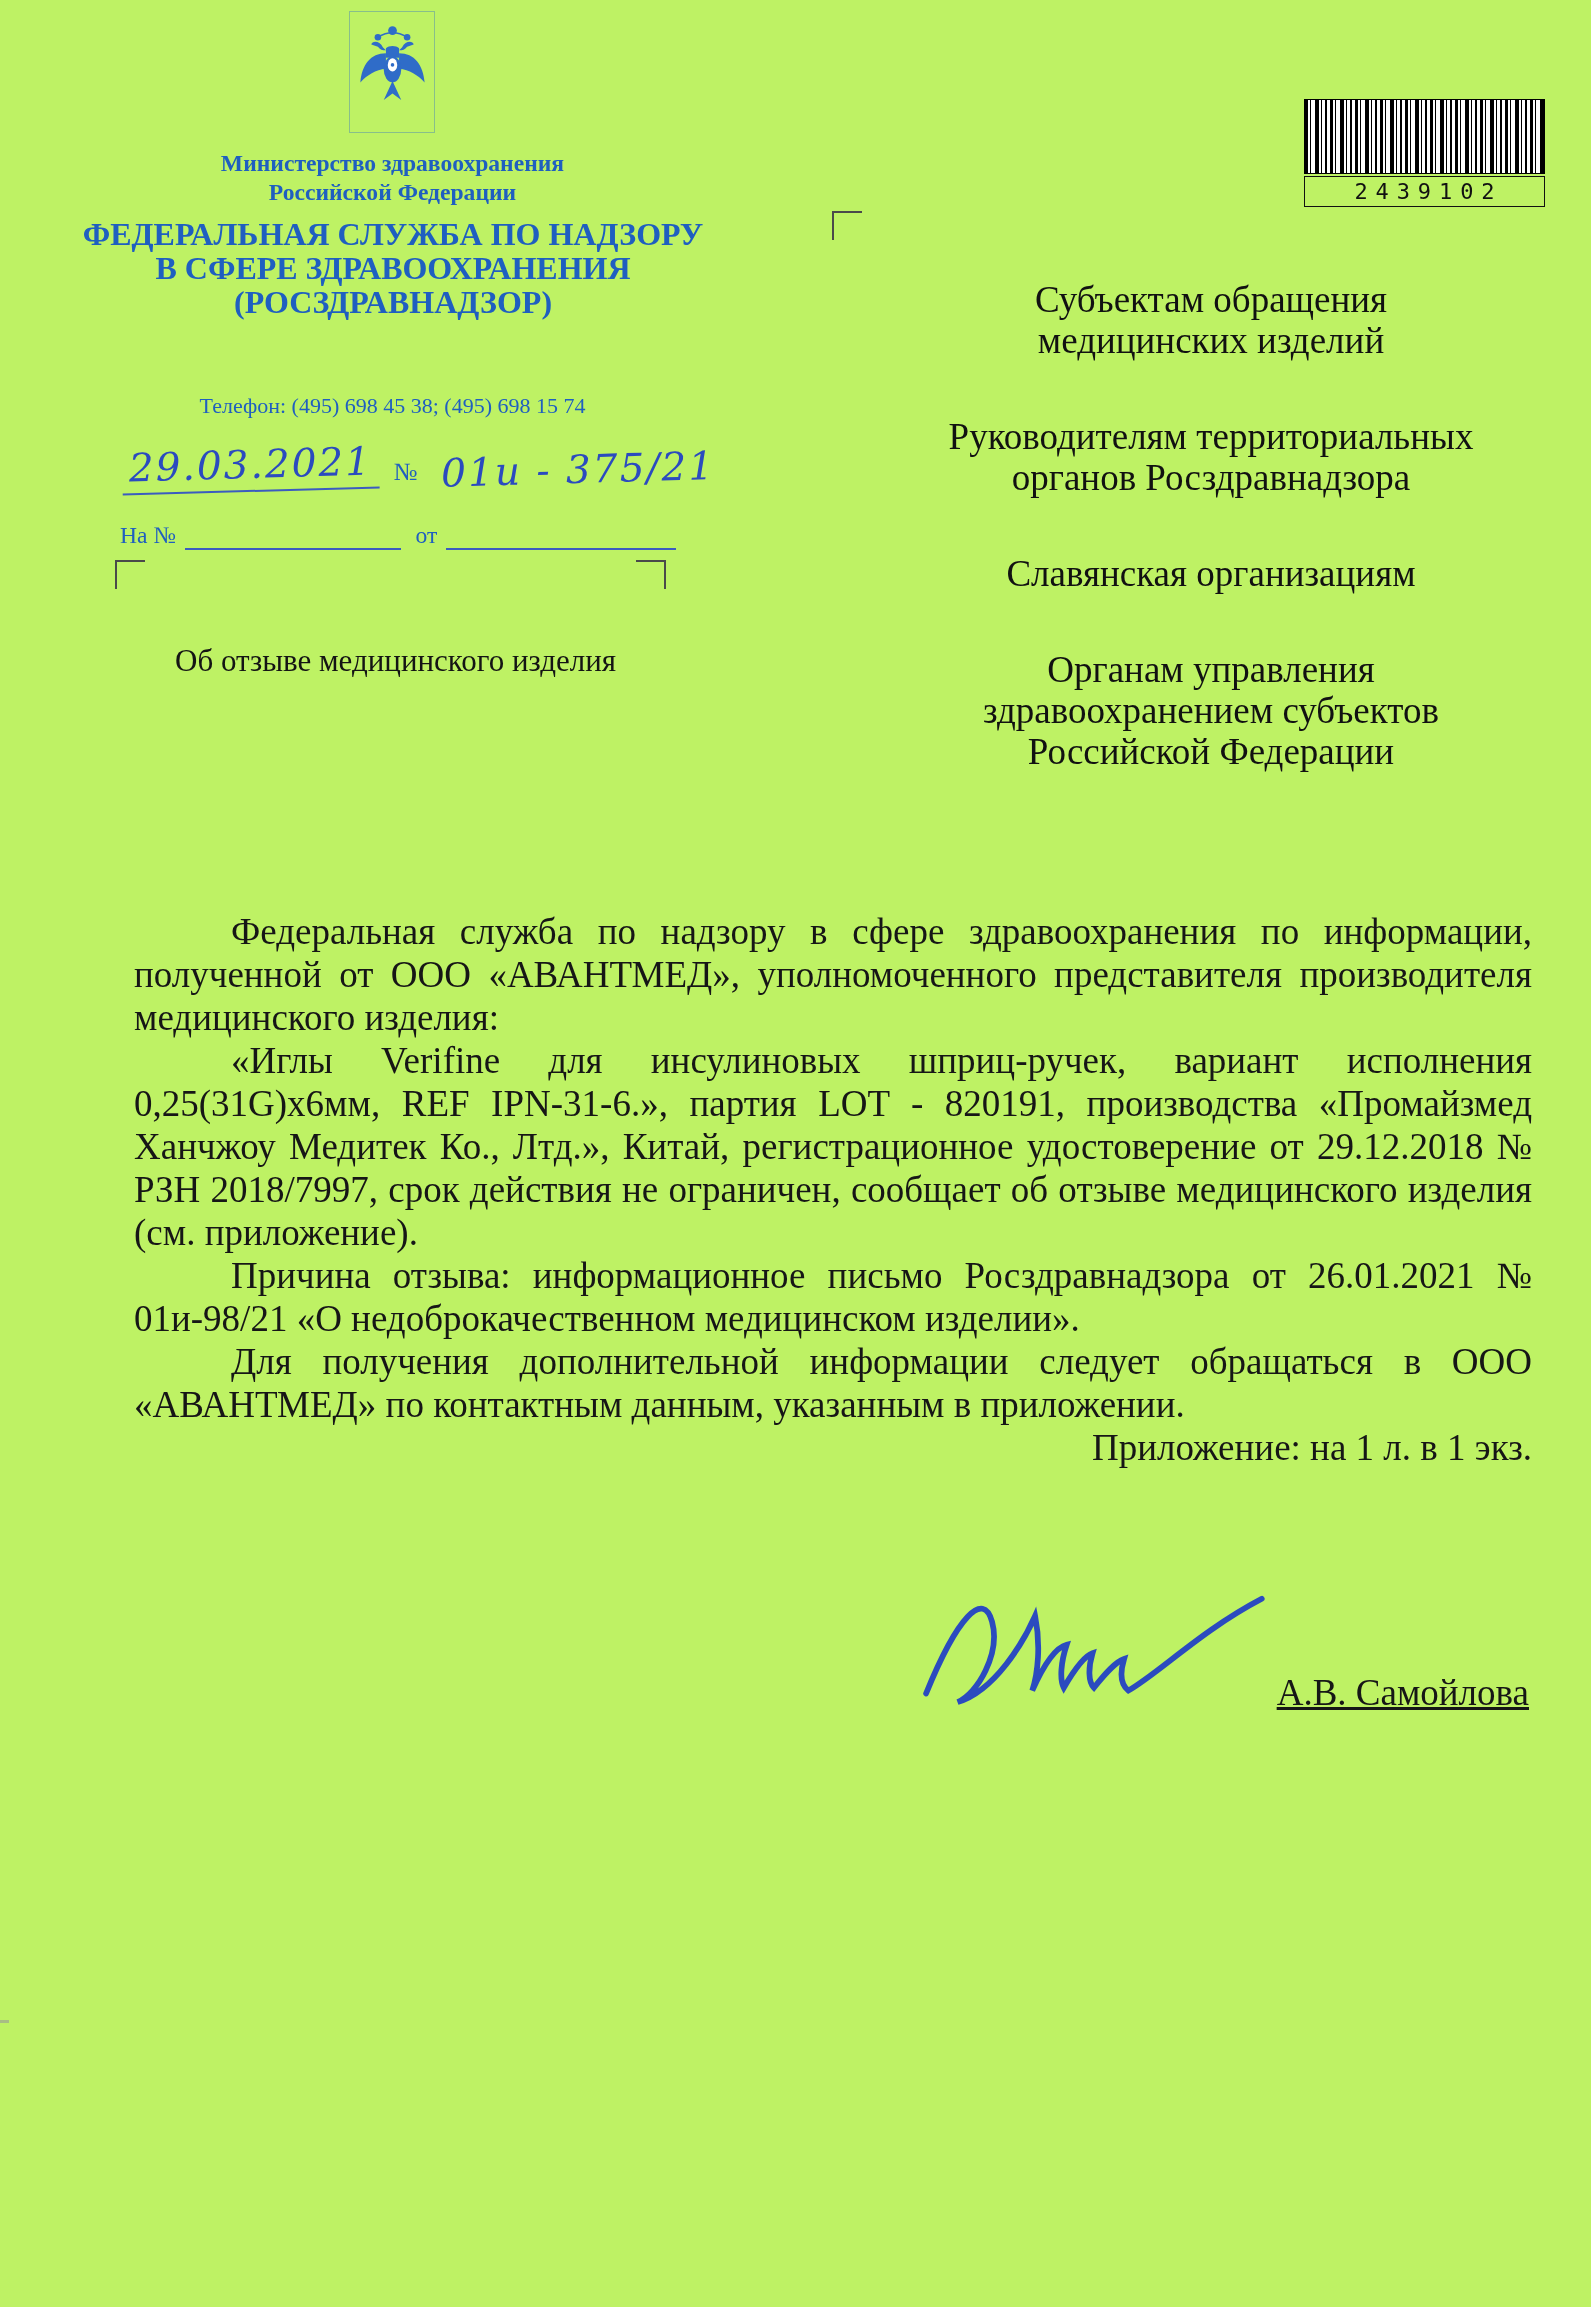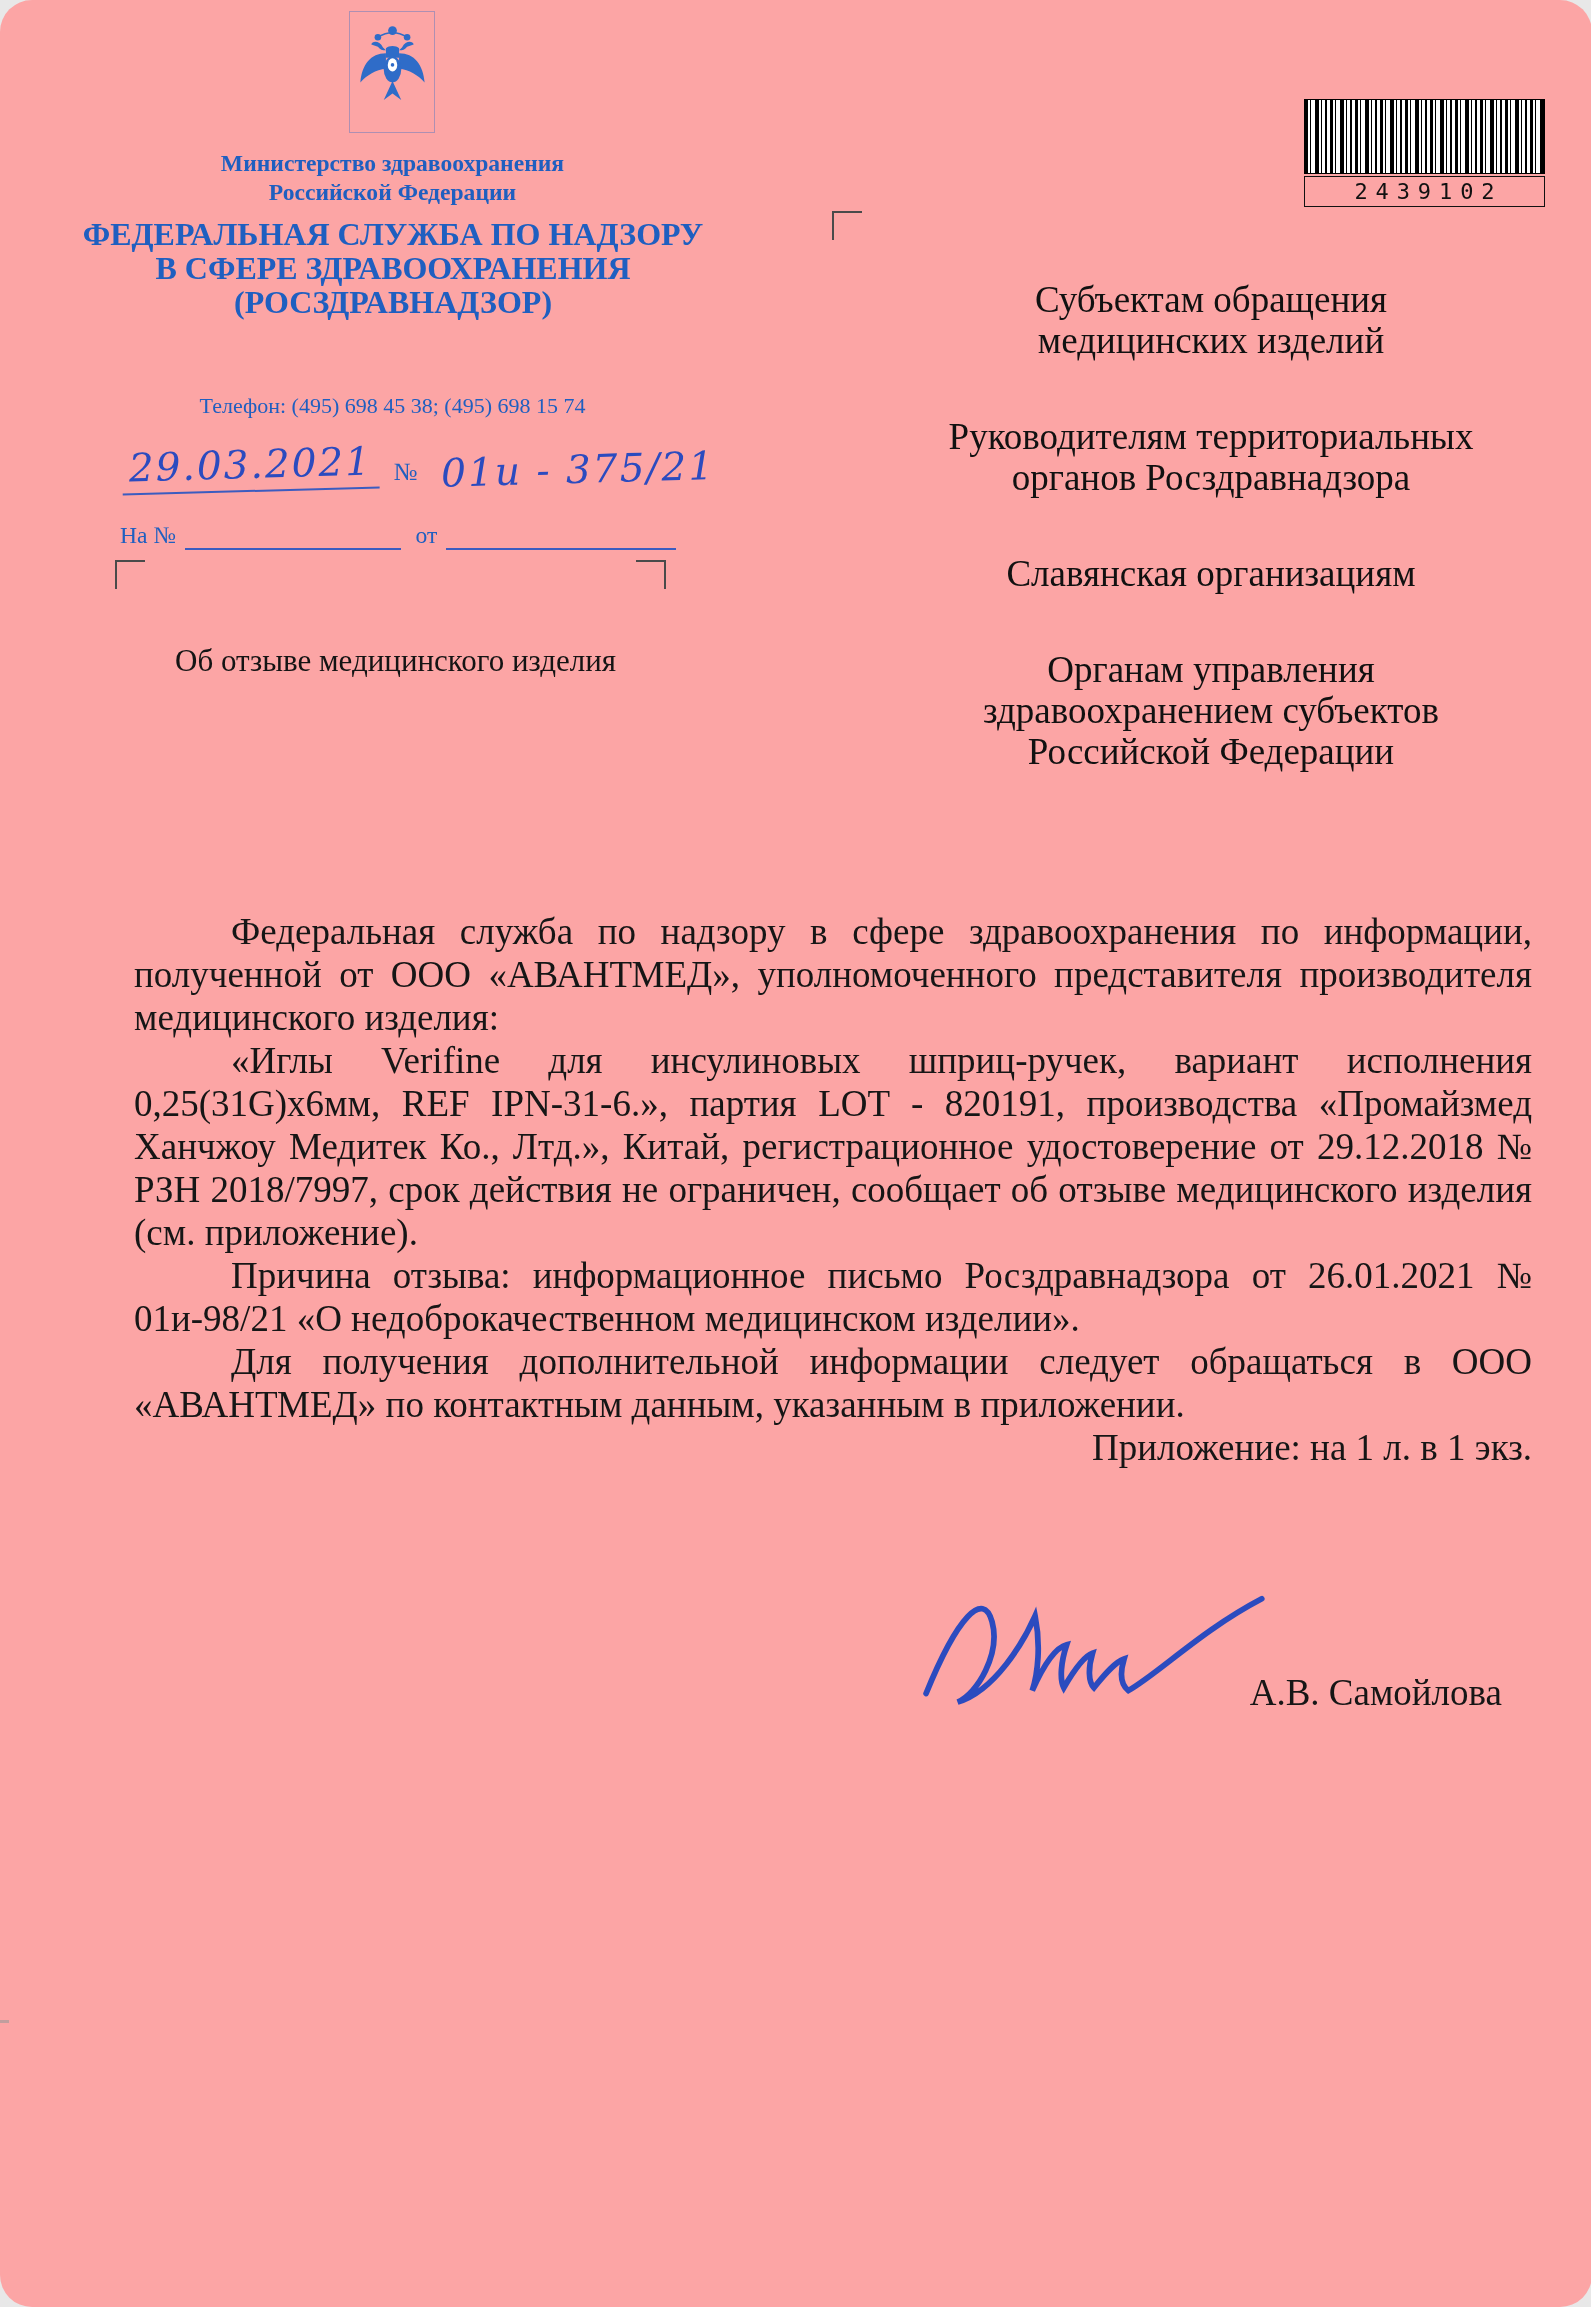--- a/index.html
+++ b/index.html
@@ -1,24 +1,23 @@
 <!DOCTYPE html>
 <html style="font-size:10.5px"><head>
 <meta charset="utf-8">
 <style>
   html,body{margin:0;padding:0;background:#e8e8e8;}
   .page{
     position:relative;
     width:1592px;height:2307px;
-    background:#fca5a5;
+    background:#bef264;
     font-family:"Liberation Serif", serif;
     color:#141414;
     overflow:hidden;
     margin:0 auto;
-    border-radius:32px;
   }
   
   .blue{color:#1f5fc0;}
   .emblem{
     position:absolute;left:349px;top:10.5px;width:86px;height:122px;
     border:1.3px solid rgba(47,108,200,.38);
     box-sizing:border-box;
     display:flex;align-items:center;justify-content:center;
   }
   .emblem svg{width:73px;height:109px;}
@@ -99,21 +98,21 @@
   
   .body-text{
     position:absolute;left:134px;top:910px;width:1398px;
     font-size:37px;line-height:43px;text-align:justify;color:#161616;
   }
   .body-text p{margin:0;text-indent:97px;}
   .attach{margin-top:43px;text-align:right;}
   
   .sig-row{position:absolute;left:134px;top:1568px;width:1398px;height:190px;}
   .sig-svg{position:absolute;left:772px;top:5.2px;width:373px;height:157px;}
-  .sig-name{position:absolute;right:30px;top:103px;font-size:37px;color:#161616;}
+  .sig-name{position:absolute;right:3px;top:103px;font-size:37px;color:#161616;text-decoration:underline;}
   
   .artifact{position:absolute;left:0;top:2020px;width:9.2px;height:2.6px;background:#9a9a9a;opacity:.6;}
 </style>
 </head>
 <body>
 
 <div class="page">
 
   <div class="emblem">
     <svg viewBox="0 0 100 130" xmlns="http://www.w3.org/2000/svg" aria-hidden="true">

